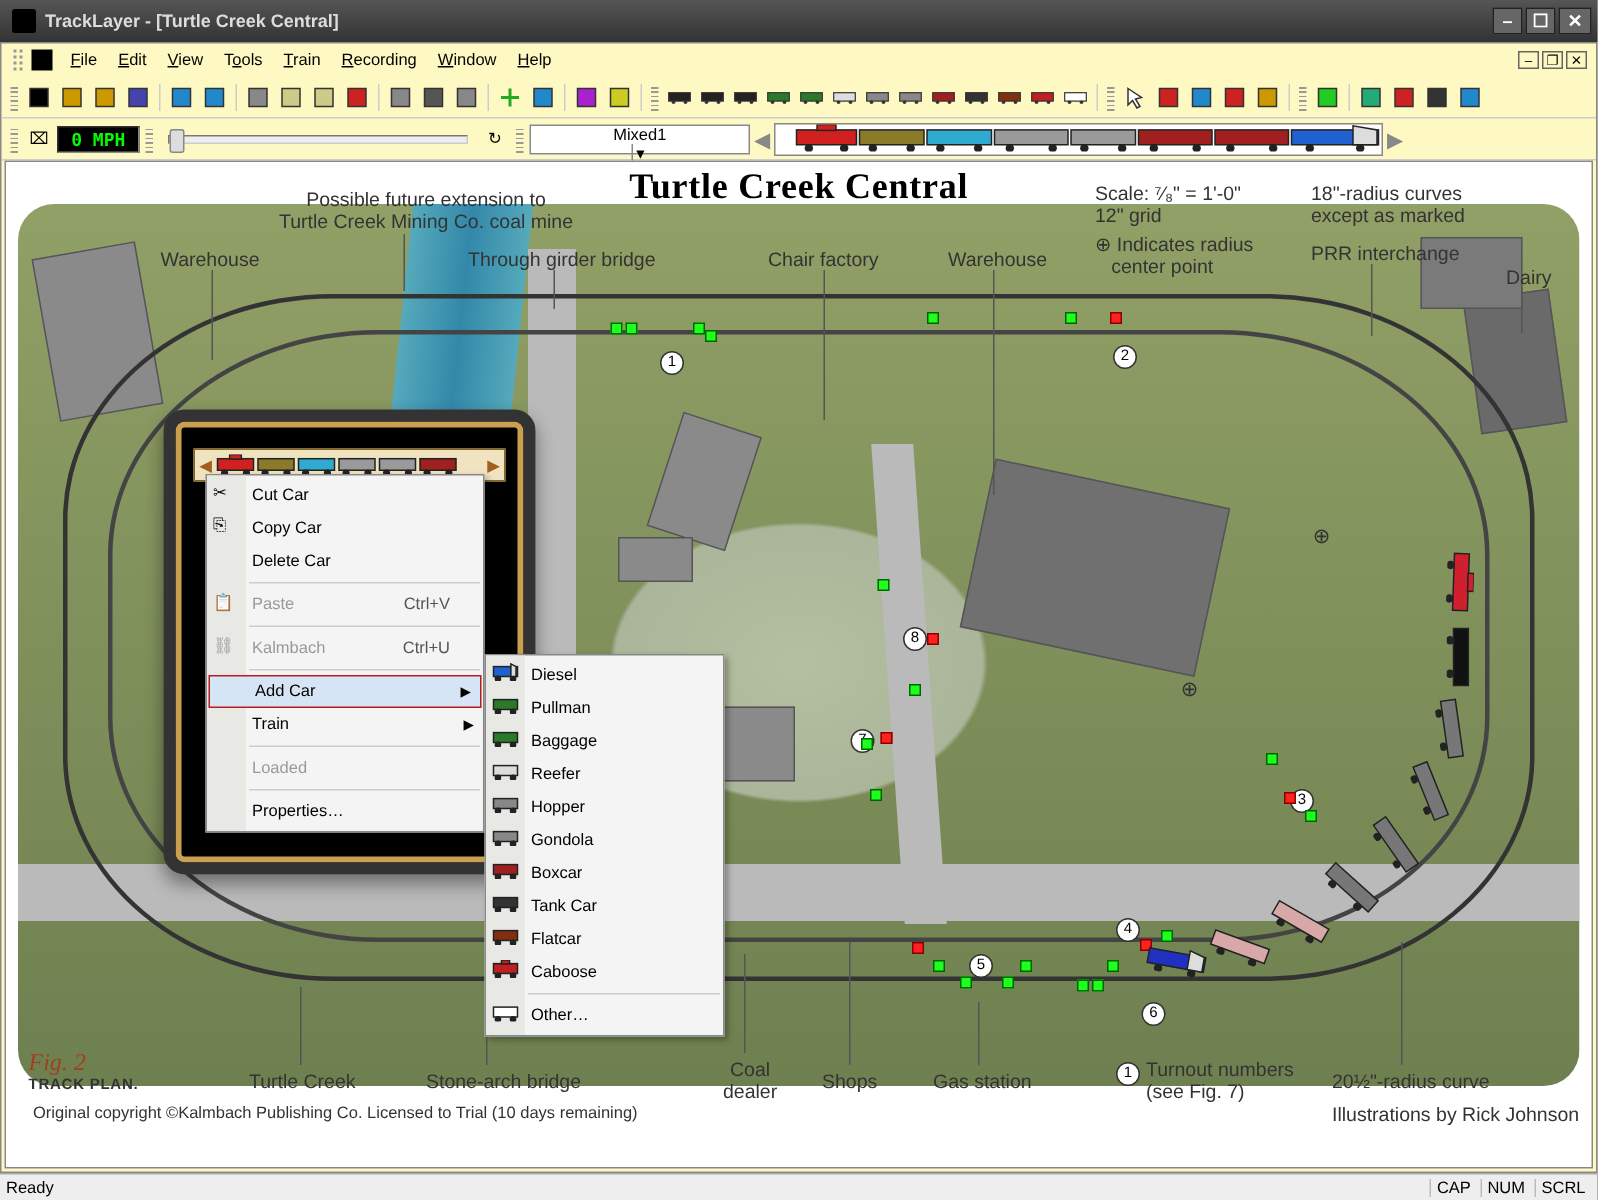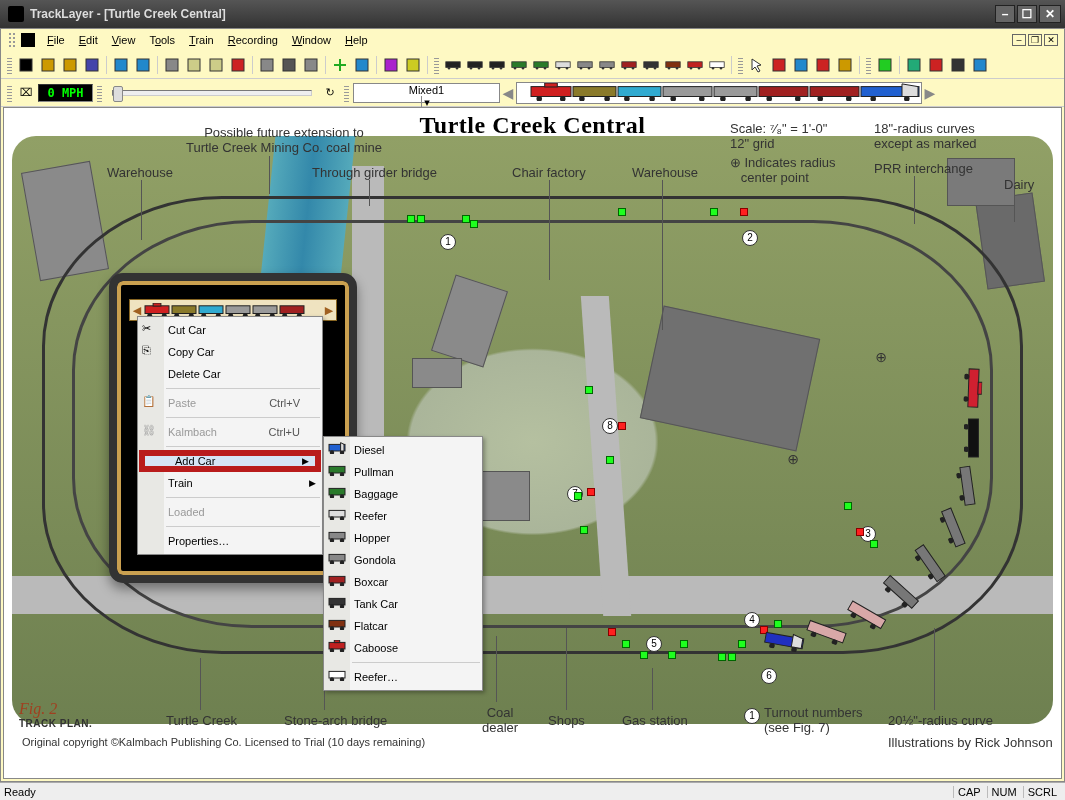--- a/index.html
+++ b/index.html
@@ -44,21 +44,21 @@
   .center-cross { position:absolute; width:14px; height:14px; color:#333; font-size:14px; line-height:14px; text-align:center;}
   
   .throttle-panel { position:absolute; left:105px; top:165px; width:248px; height:310px; background: radial-gradient(circle at 50% 65%, #222 0%, #000 40%), linear-gradient(#8a5a2a,#6a3a10); border:8px solid #333; border-radius:14px; box-shadow: inset 0 0 0 4px #caa050, 0 6px 12px rgba(0,0,0,0.4);}
   .throttle-strip { position:absolute; top:18px; left:12px; right:12px; height:22px; background:#efe3c0; border:1px solid #886622; display:flex; align-items:center;}
   .throttle-arrow { width:14px; text-align:center; color:#a06020;}
   
   .ctx-menu { position:absolute; background:#f4f4f4; border:1px solid #888; box-shadow:2px 2px 4px rgba(0,0,0,0.3); padding:2px 0;}
   .ctx-menu .iconcol { position:absolute; left:0; top:0; bottom:0; width:26px; background:#e8e8e4;}
   .ctx-item { position:relative; height:22px; display:flex; align-items:center; padding:0 22px 0 30px; white-space:nowrap;}
   .ctx-item.disabled { color:#999; }
-  .ctx-item.hl { background:#d6e5f5; border:6px solid #b91c1c; margin:0 1px;}
+  .ctx-item.hl { background:#d6e5f5; border:1px solid #b91c1c; margin:0 1px;}
   .ctx-item .shortcut { margin-left:auto; padding-left:20px; color:#555;}
   .ctx-item .sub-arrow { position:absolute; right:6px; font-size:9px;}
   .ctx-icon { position:absolute; left:4px; top:3px; width:18px; height:16px;}
   .ctx-sep { height:1px; background:#ccc; margin:3px 2px 3px 28px;}
   
   .statusbar { position:absolute; bottom:0; left:0; right:0; height:18px; background:#eee; border-top:1px solid #aaa; display:flex; align-items:center; padding:0 4px; font-size:11px;}
   .statusbar .sr { margin-left:auto; display:flex; gap:2px;}
   .statusbar .sr span { border-left:1px solid #bbb; padding:0 4px;}
   
   
@@ -786,21 +786,21 @@
           <span>Caboose</span>
         </div>
         <div class="ctx-sep"></div>
         <div class="ctx-item">
           <span class="ctx-icon"><svg width="18" height="12" viewBox="0 0 18 12">
     <rect x="1" y="2.4000000000000004" width="16" height="6.6000000000000005" fill="#fff" stroke="#222"></rect>
     <circle cx="3.96" cy="10.56" r="2.2" fill="#222"></circle>
     <circle cx="14.040000000000001" cy="10.56" r="2.2" fill="#222"></circle>
 
   </svg></span>
-          <span>Reefer…</span>
+          <span>Other…</span>
         </div>
       </div>
   </div>
 </div>
 
 <div class="statusbar">
   <span>Ready</span>
   <div class="sr">
     <span>CAP</span>
     <span>NUM</span>

